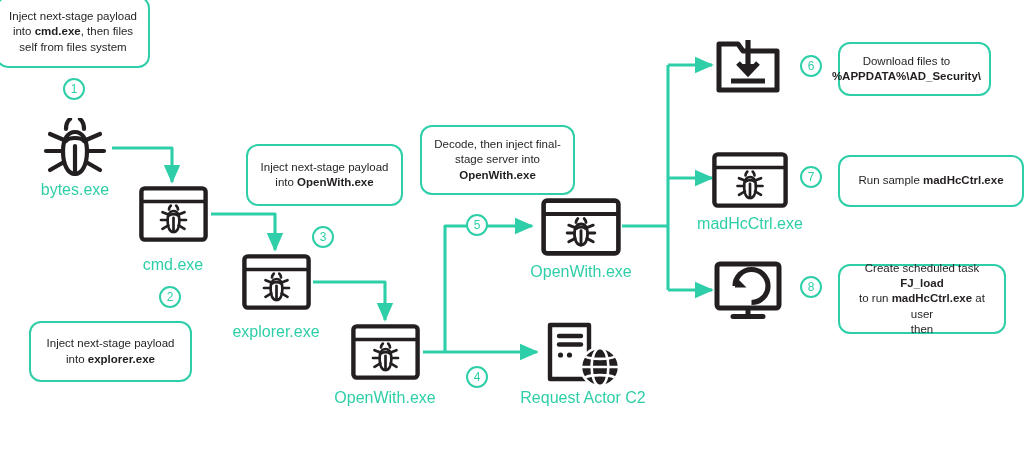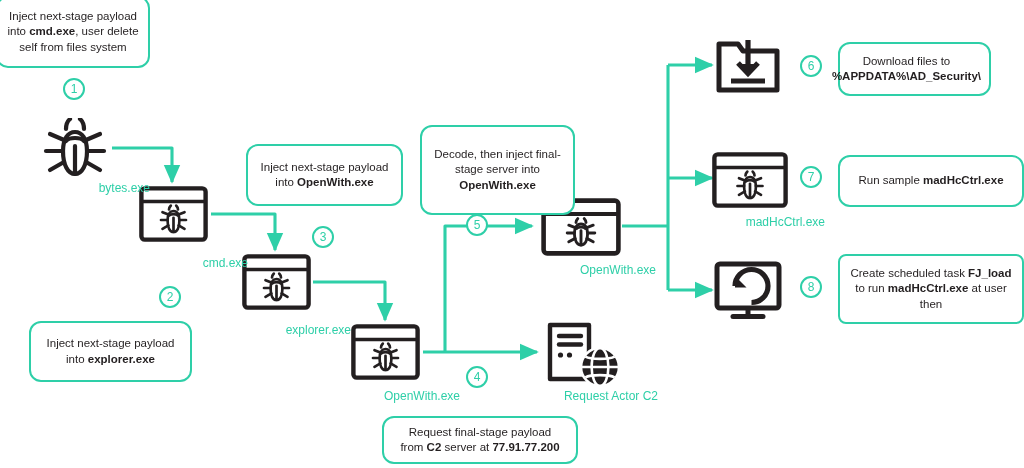--- a/index.html
+++ b/index.html
@@ -32,22 +32,22 @@
     display: flex;
     align-items: center;
     justify-content: center;
     padding: 5px 8px;
   }
   .callout b { font-weight: bold; }
   
   .nodelabel {
     position: absolute;
     color: #2ecfa8;
-    font-size: 12px;
-    text-align: right;
+    font-size: 16px;
+    text-align: center;
     white-space: nowrap;
     line-height: 1;
   }
   
   .stepnum {
     position: absolute;
     width: 22px;
     height: 22px;
     border: 2.2px solid #2ecfa8;
     border-radius: 50%;
@@ -262,68 +262,62 @@
   <div class="stepnum" style="left:312px;top:226px;">3</div>
   <div class="stepnum" style="left:466px;top:366px;">4</div>
   <div class="stepnum" style="left:466px;top:214px;">5</div>
   <div class="stepnum" style="left:800px;top:55px;">6</div>
   <div class="stepnum" style="left:800px;top:166px;">7</div>
   <div class="stepnum" style="left:800px;top:276px;">8</div>
 
   <div class="callout" style="left:-4px;top:-4px;width:154px;height:72px;">
     <div>
       <span>Inject next-stage payload</span><br>
-      <span>into </span><b>cmd.exe</b><span>, user delete</span><br>
+      <span>into </span><b>cmd.exe</b><span>, then files</span><br>
       <span>self from files system</span>
     </div>
   </div>
 
   <div class="callout" style="left:29px;top:321px;width:163px;height:61px;">
     <div>
       <span>Inject next-stage payload</span><br>
       <span>into </span><b>explorer.exe</b>
     </div>
   </div>
 
   <div class="callout" style="left:246px;top:144px;width:157px;height:62px;">
     <div>
       <span>Inject next-stage payload</span><br>
       <span>into </span><b>OpenWith.exe</b>
     </div>
   </div>
 
-  <div class="callout" style="left:382px;top:416px;width:196px;height:48px;">
-    <div>
-      <span>Request final-stage payload</span><br>
-      <span>from </span><b>C2</b><span> server at </span><b>77.91.77.200</b>
-    </div>
-  </div>
-
-  <div class="callout" style="left:420px;top:125px;width:155px;height:90px;">
+
+  <div class="callout" style="left:420px;top:125px;width:155px;height:70px;">
     <div>
       <span>Decode, then inject final-</span><br>
       <span>stage server into</span><br>
       <b>OpenWith.exe</b>
     </div>
   </div>
 
   <div class="callout" style="left:838px;top:42px;width:153px;height:54px;justify-content:flex-end;">
     <div>
       <span>Download files to</span><br>
       <b>%APPDATA%\AD_Security\</b>
     </div>
   </div>
 
   <div class="callout" style="left:838px;top:155px;width:186px;height:52px;">
     <div>
       <span>Run sample </span><b>madHcCtrl.exe</b>
     </div>
   </div>
 
-  <div class="callout" style="left:838px;top:254px;width:186px;height:70px;border-radius:8px;">
+  <div class="callout" style="left:838px;top:264px;width:168px;height:70px;">
     <div>
       <span>Create scheduled task </span><b>FJ_load</b><br>
       <span>to run </span><b>madHcCtrl.exe</b><span> at user</span><br>
       <span>then</span>
     </div>
   </div>
 
 </div>
 
 </body></html>

